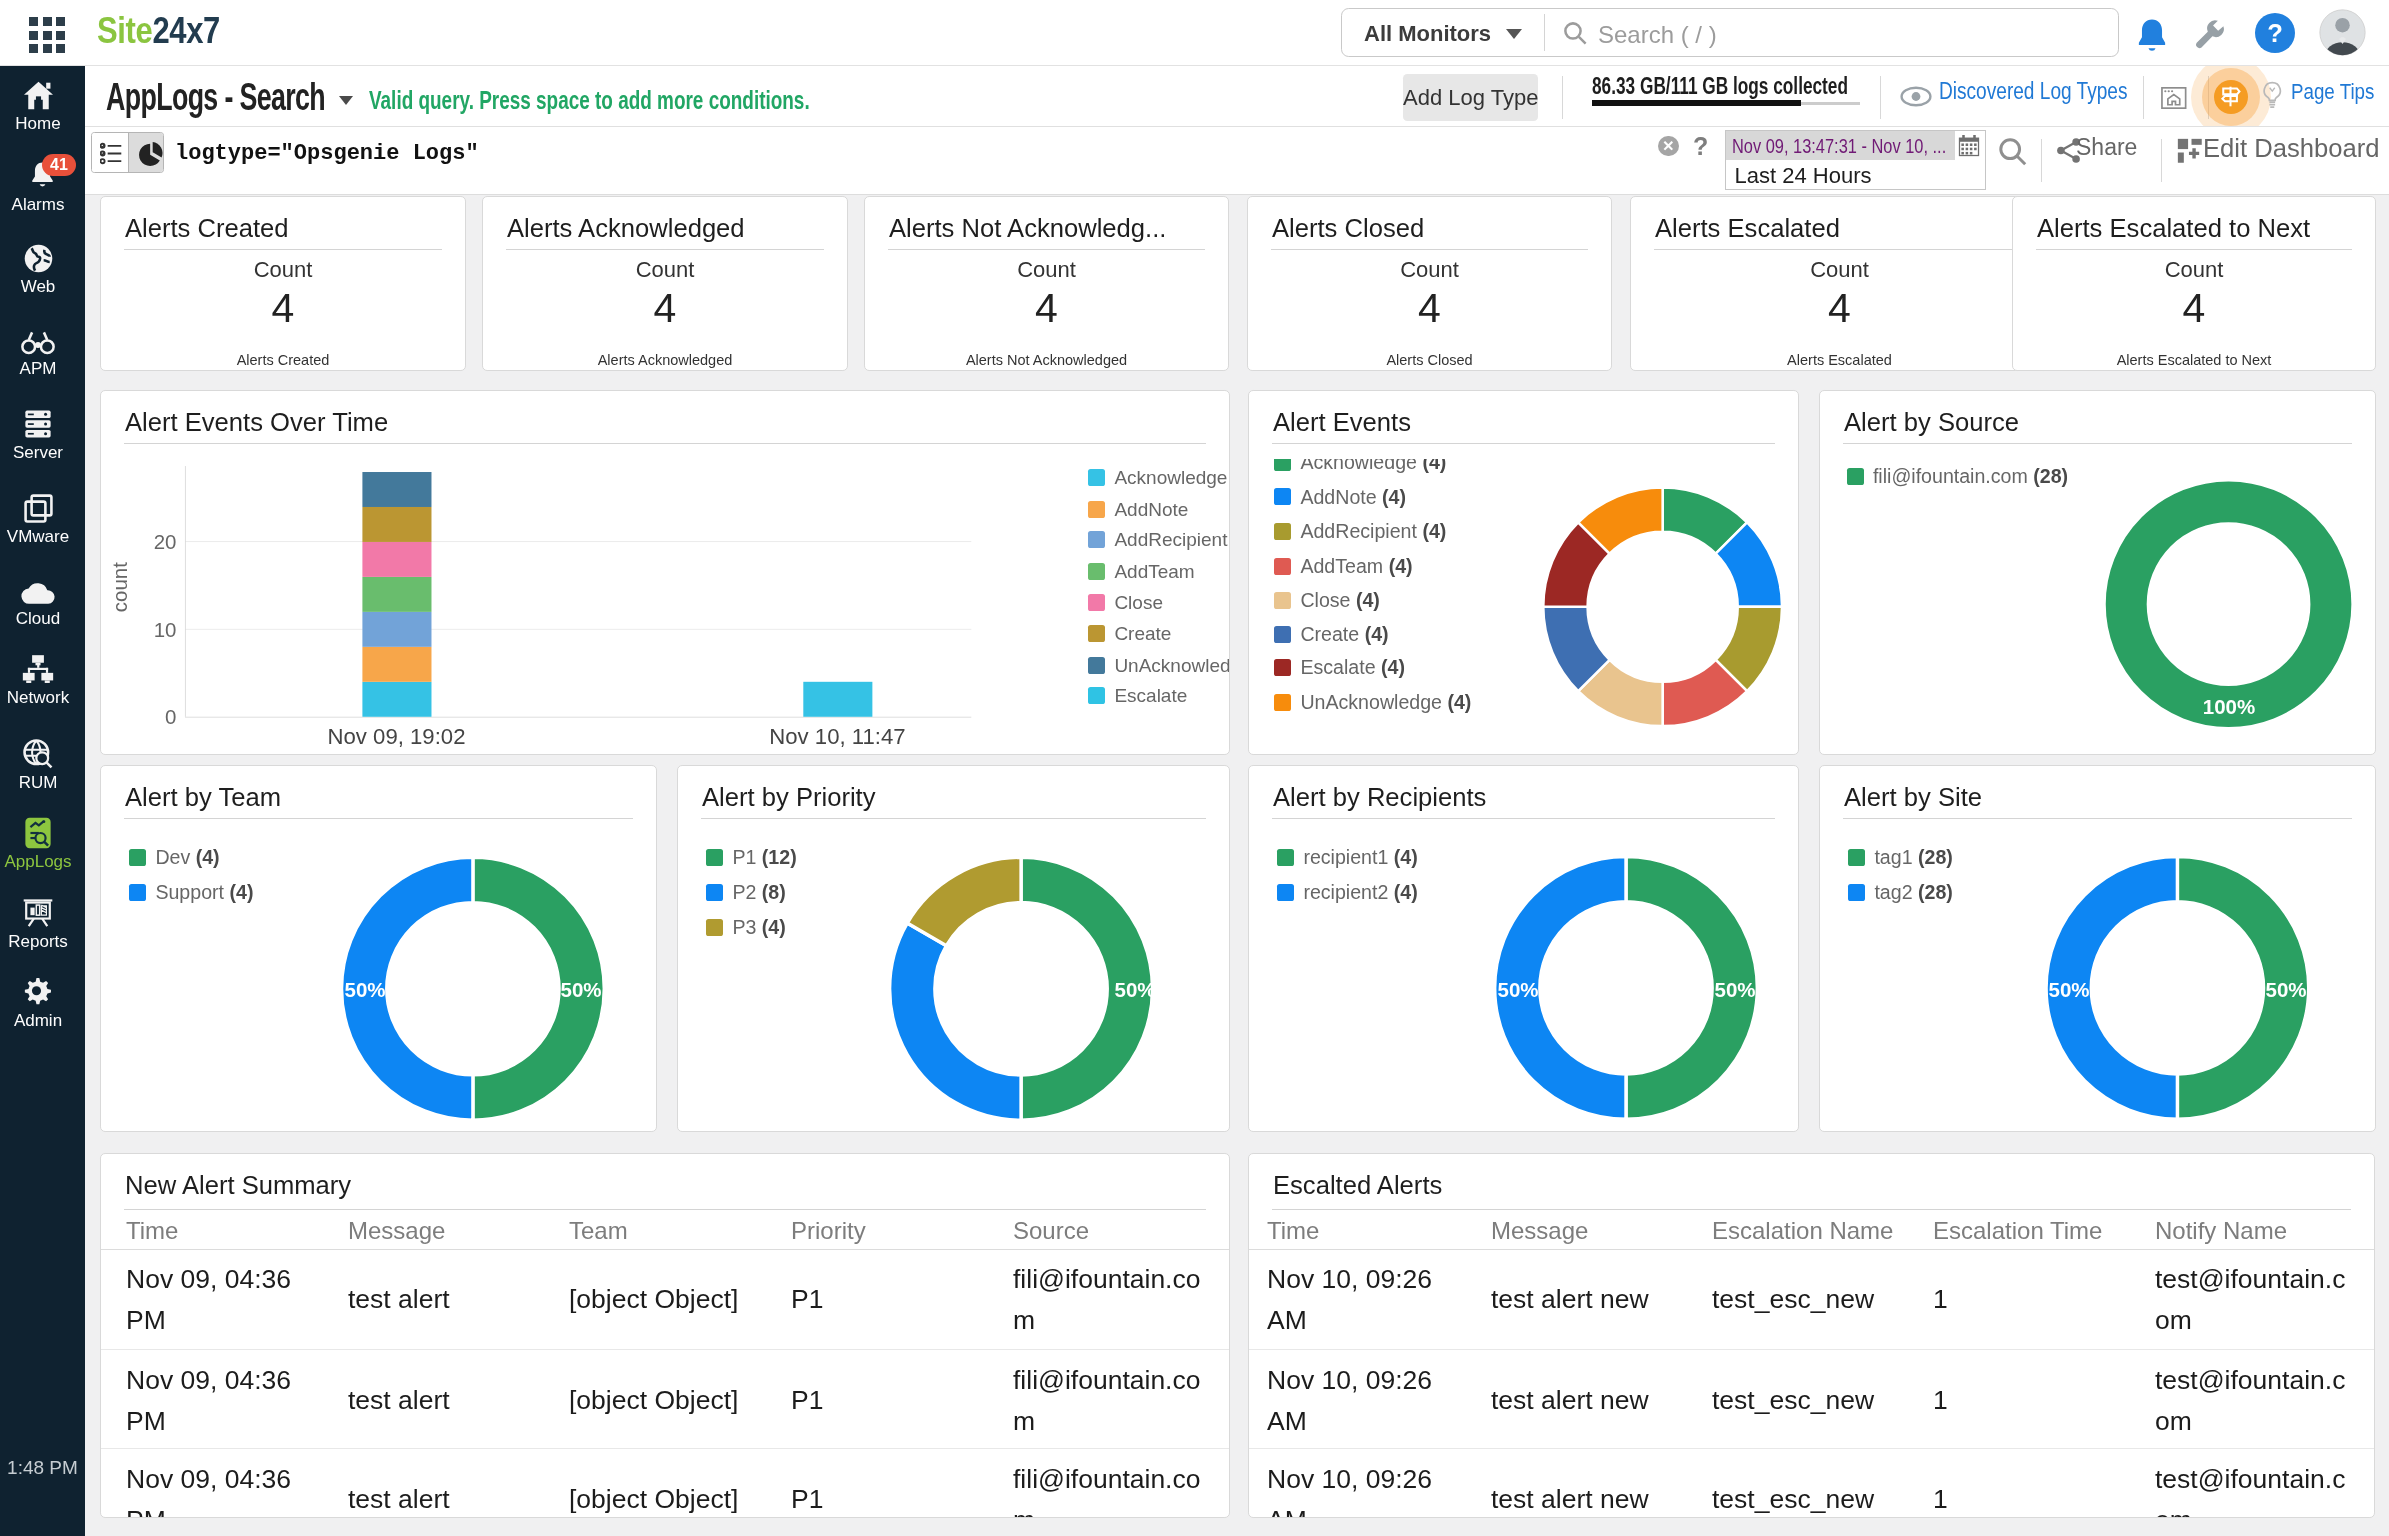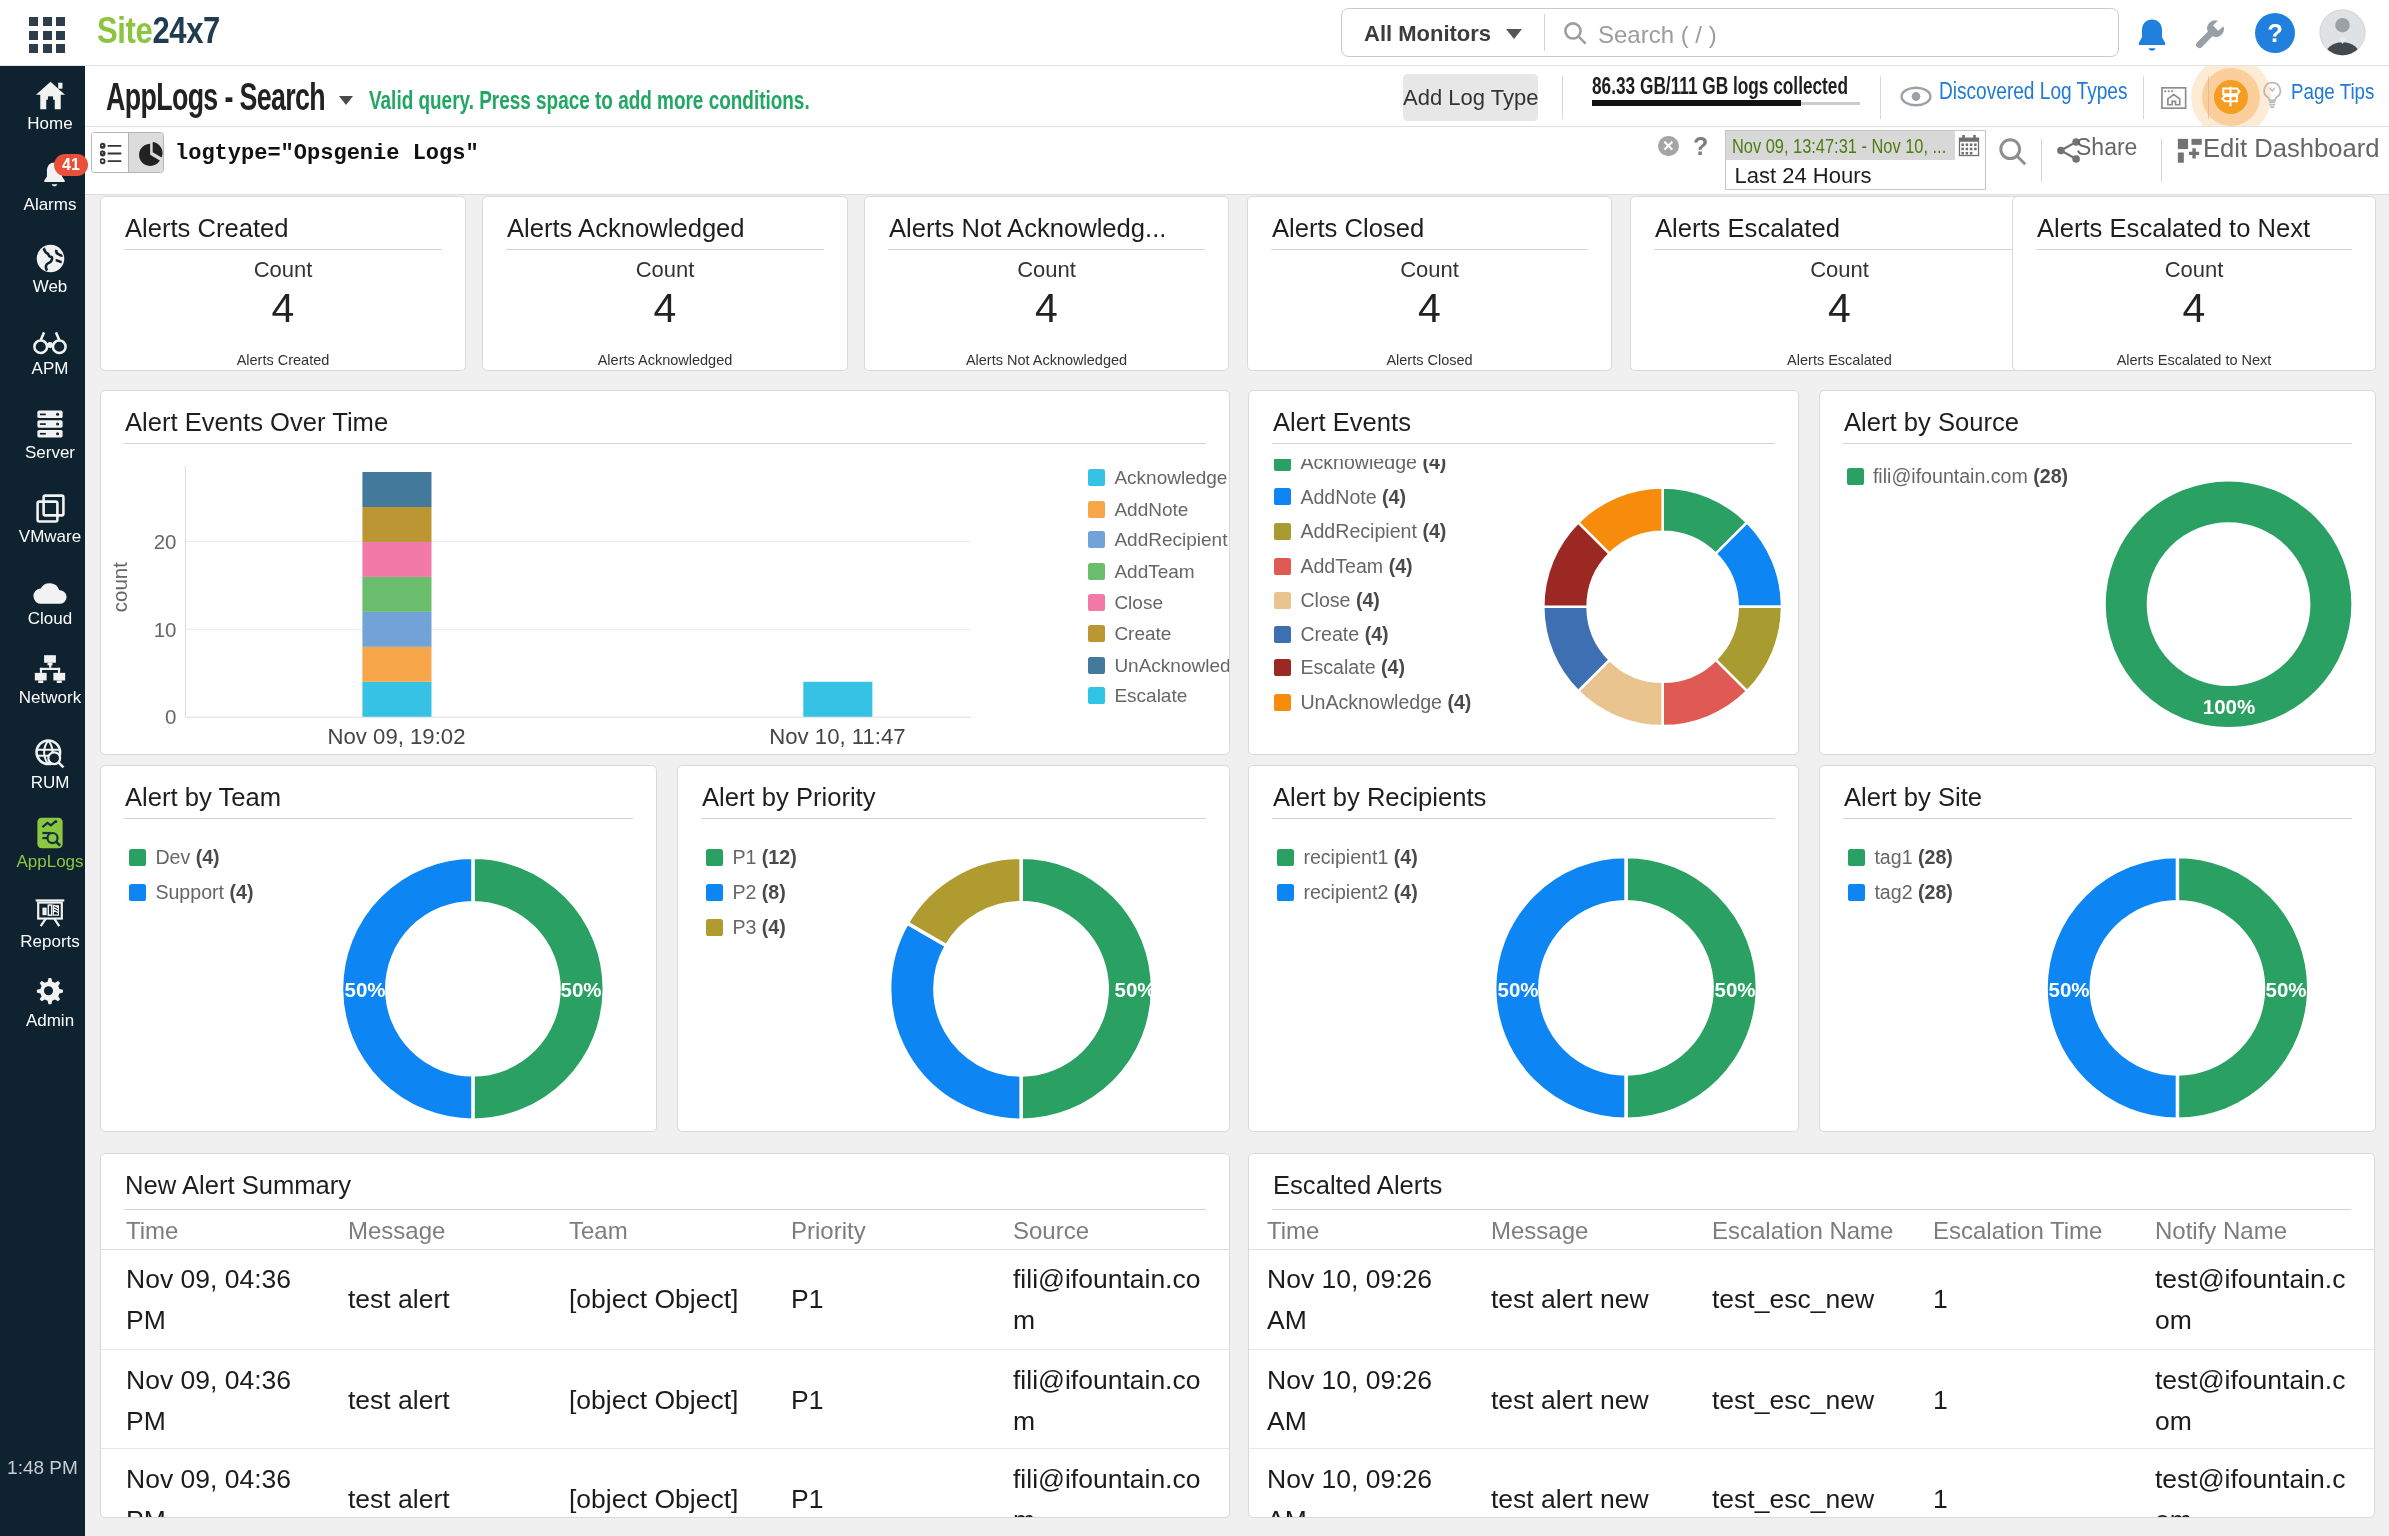--- a/index.html
+++ b/index.html
@@ -11,21 +11,21 @@
 #gridicon div { position:absolute; width:9.4px; height:9.4px; background:#2d3e4a; }
 #logo { position:absolute; left:97px; top:10.2px; font-size:36px; font-weight:bold; letter-spacing:-0.4px; color:#223c4f; transform:scaleX(0.86); transform-origin:0 0; white-space:nowrap; }
 #logo .g { color:#8bc540; }
 #searchbox { position:absolute; left:1341px; top:7.7px; width:778px; height:49px; border:1.7px solid #c9c9c9; border-radius:7.7px; background:#fff; }
 #searchbox .am { position:absolute; left:22px; top:12px; font-size:22px; font-weight:bold; color:#3c3c3c; white-space:nowrap; }
 #searchbox .caret { position:absolute; left:164px; top:20.5px; width:0; height:0; border-left:8.5px solid transparent; border-right:8.5px solid transparent; border-top:10.2px solid #555; }
 #searchbox .div { position:absolute; left:202px; top:5.1px; width:0.9px; height:37px; background:#d4d4d4; }
 #searchbox .ph { position:absolute; left:256px; top:12.8px; font-size:24px; color:#9c9c9c; }
 
 #sidebar { position:absolute; left:0; top:66px; width:85px; height:1470px; background:#0f2230; z-index:6; }
-.sbitem { position:absolute; left:12px; width:76px; text-align:center; color:#fff; }
+.sbitem { position:absolute; left:0; width:76px; text-align:center; color:#fff; }
 .sbitem .lbl { font-size:17px; margin-top:3.4px; color:#fdfdfd; }
 .sbitem svg { display:block; margin:0 auto; }
 .sbitem.active .lbl { color:#8dc63f; }
 #sbtime { position:absolute; left:0; top:1391px; width:85px; text-align:center; color:#c6cdd2; font-size:19px; }
 #badge41 { position:absolute; left:42px; top:-6px; width:34px; height:22px; background:#e8503a; border-radius:11px; color:#fff; font-size:16px; font-weight:bold; line-height:22px; text-align:center; }
 
 #hdr { position:absolute; left:85px; top:66px; width:2304px; height:61px; background:#fff; border-bottom:0.9px solid #e0e0e0; z-index:4; overflow:hidden; }
 #hdr .title { position:absolute; left:20.5px; top:10.2px; font-size:38px; font-weight:bold; color:#222; letter-spacing:-0.9px; transform:scaleX(0.705); transform-origin:0 0; white-space:nowrap; }
 #hdr .tcaret { position:absolute; left:254px; top:30px; width:0; height:0; border-left:7.7px solid transparent; border-right:7.7px solid transparent; border-top:9.4px solid #4a4a4a; }
 #hdr .valid { position:absolute; left:284px; top:19.6px; font-size:25.6px; font-weight:bold; color:#21a664; transform:scaleX(0.74); transform-origin:0 0; white-space:nowrap; }
@@ -38,21 +38,21 @@
 #pagetips { position:absolute; left:2206px; top:13.7px; font-size:21.3px; color:#2079d5; white-space:nowrap; transform:scaleX(0.88); transform-origin:0 0; }
 
 #qbar { position:absolute; left:85px; top:127px; width:2304px; height:68px; background:#fff; border-bottom:0.9px solid #ddd; z-index:4; }
 #qicons { position:absolute; left:6px; top:5.1px; width:73px; height:41px; border:0.9px solid #b5b5b5; border-radius:3.4px; overflow:hidden; }
 #qicons .cell1 { position:absolute; left:0; top:0; width:37px; height:41px; background:#fff; border-right:0.9px solid #b5b5b5; }
 #qicons .cell2 { position:absolute; left:37px; top:0; width:37px; height:41px; background:#dcdcdc; }
 #qtext { position:absolute; left:90px; top:13.7px; font-family:"Liberation Mono", monospace; font-size:22px; font-weight:bold; color:#111; }
 #qbar .xcirc { position:absolute; left:1573px; top:8.5px; width:20.5px; height:20.5px; border-radius:50%; background:#a5a5a5; color:#fff; font-size:14.5px; line-height:20.5px; text-align:center; font-weight:bold; }
 #qbar .qmark { position:absolute; left:1608px; top:5.1px; font-size:25px; font-weight:bold; color:#7e7e7e; }
 #datebox { position:absolute; left:1640px; top:2.6px; width:261px; height:60px; border:0.9px solid #c6c6c6; background:#fff; }
-#datebox .top { position:absolute; left:0; top:0; width:229px; height:29px; background:#d8d8d8; font-size:20.5px; color:#4d7c0f; line-height:29px; padding-left:6px; white-space:nowrap; overflow:hidden; }
+#datebox .top { position:absolute; left:0; top:0; width:229px; height:29px; background:#d8d8d8; font-size:20.5px; color:#701a75; line-height:29px; padding-left:6px; white-space:nowrap; overflow:hidden; }
 #datebox .bot { position:absolute; left:0; top:32px; font-size:22px; color:#1e1e1e; padding-left:8.5px; white-space:nowrap; }
 #share { position:absolute; left:1991px; top:6.8px; font-size:23px; color:#666; }
 #editdash { position:absolute; left:2118px; top:6.8px; font-size:25.6px; color:#666; }
 
 .card { position:absolute; background:#fff; border:0.9px solid #d9d9d9; border-radius:5.1px; overflow:hidden; }
 .card .ctitle { position:absolute; left:24px; top:17px; font-size:25.6px; color:#1e1e1e; }
 .card .csep { position:absolute; left:23px; right:23px; top:52px; height:0.9px; background:#d4d4d4; }
 
 .stat .cnt { position:absolute; left:0; top:60px; width:100%; text-align:center; font-size:22px; color:#333; }
 .stat .big { position:absolute; left:0; top:88px; width:100%; text-align:center; font-size:41px; color:#222; }

